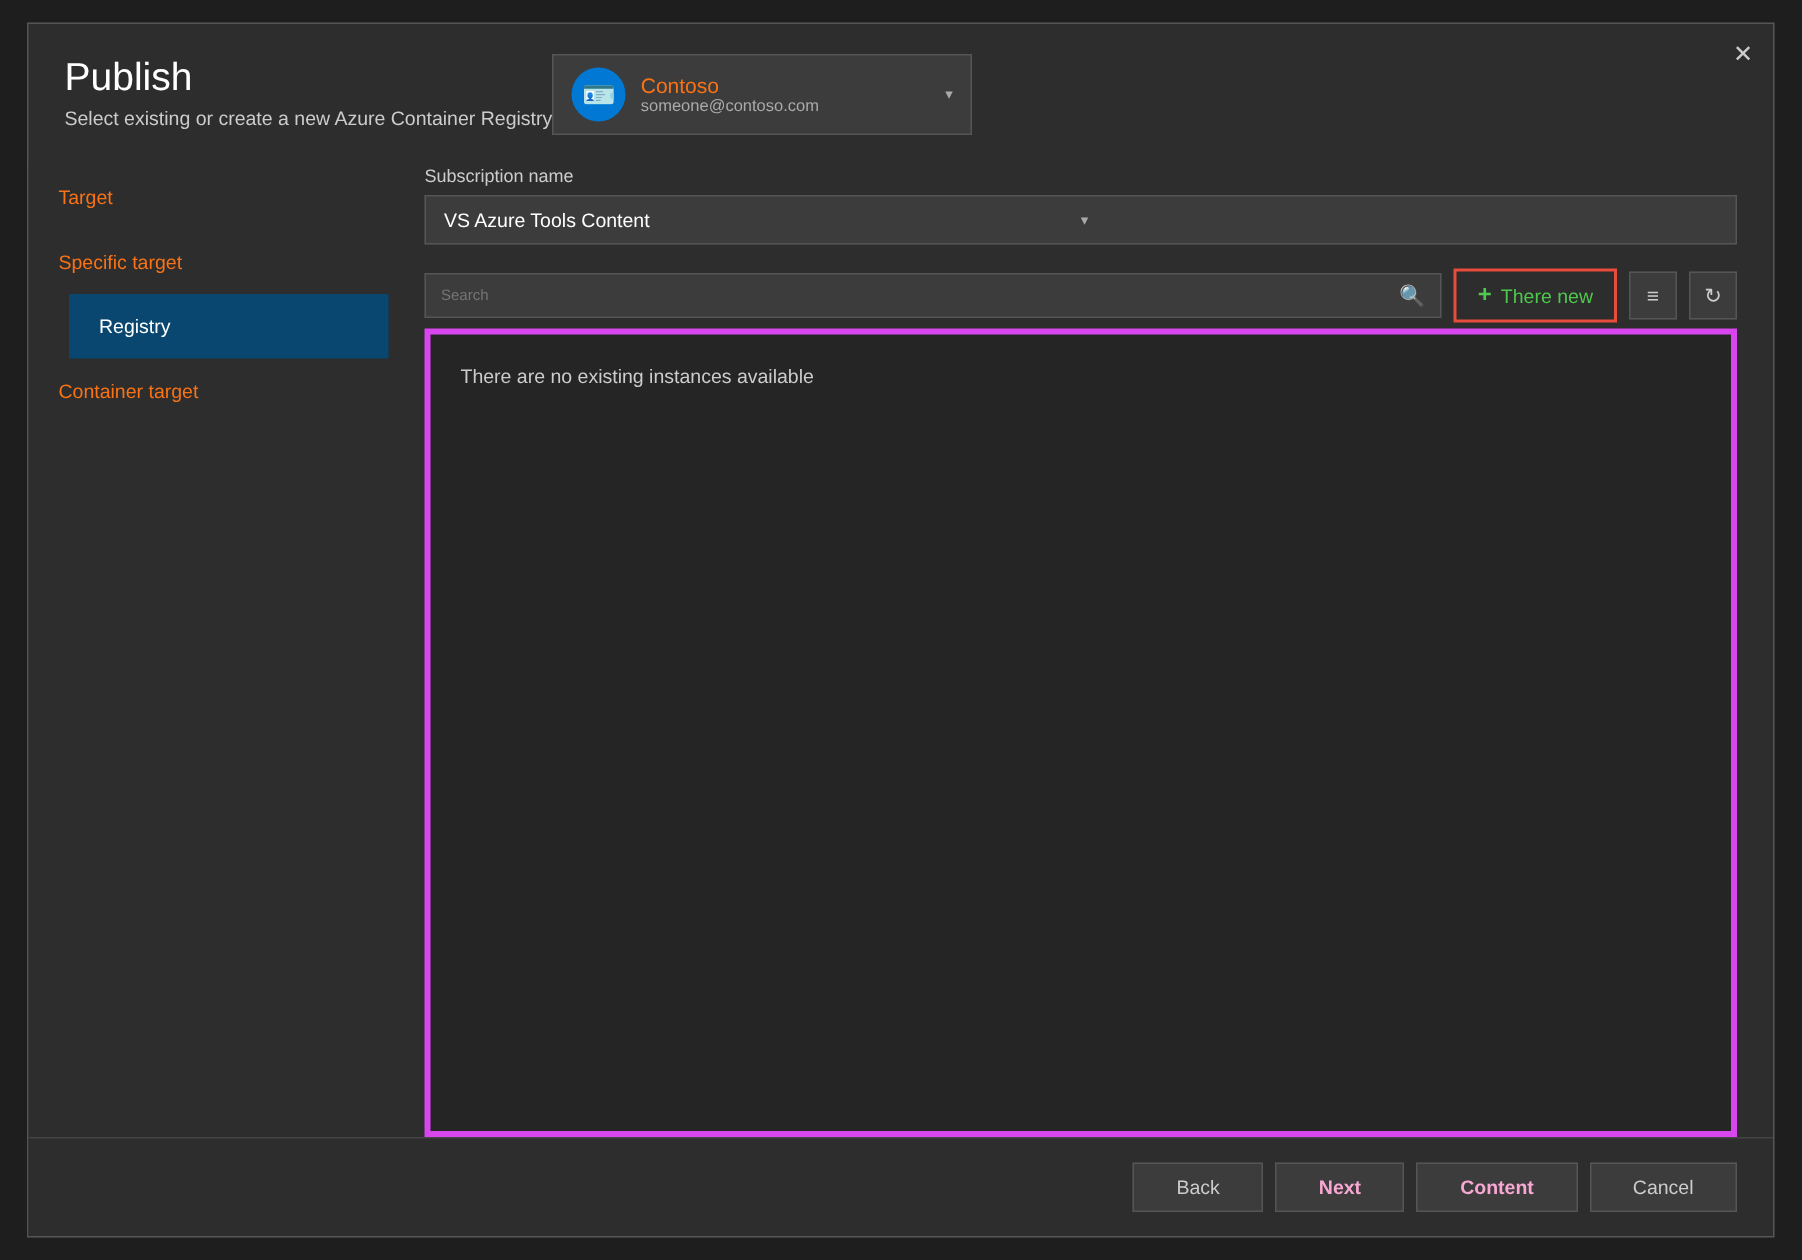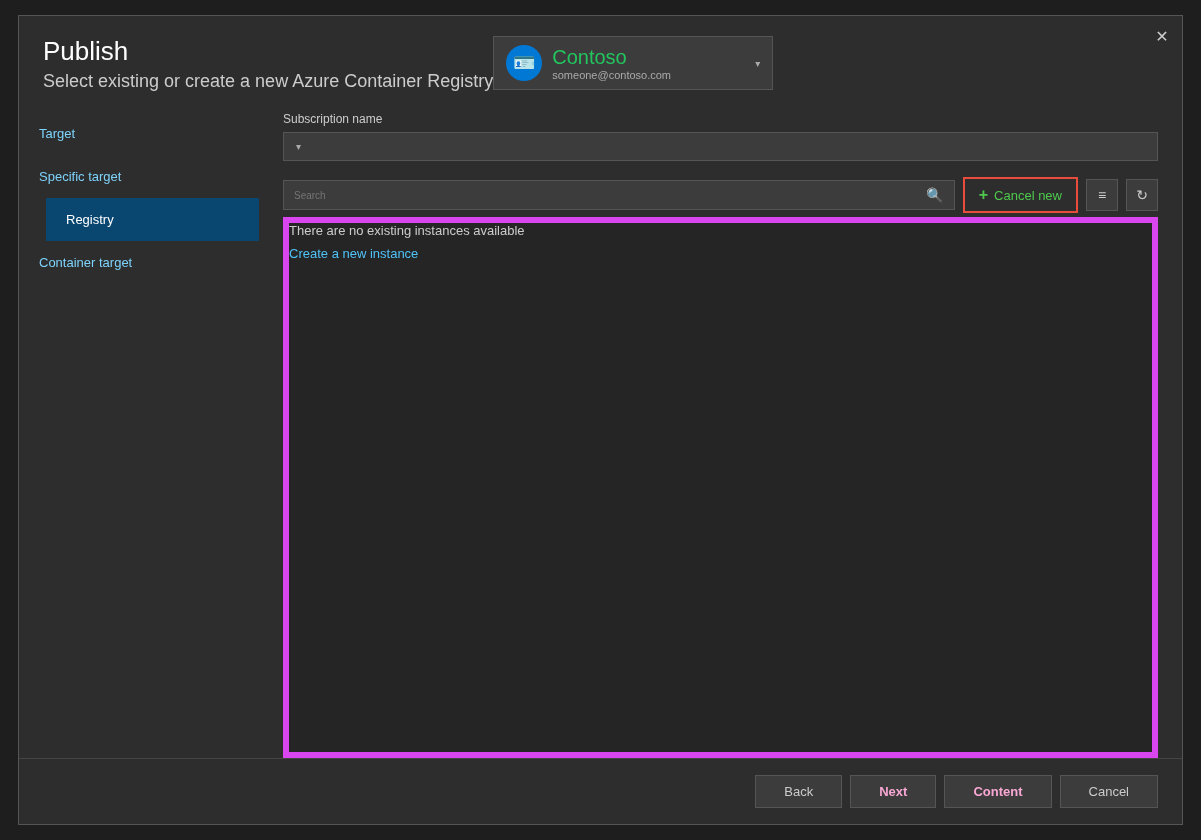--- a/index.html
+++ b/index.html
@@ -32,21 +32,21 @@
     .title-section {
       display: flex;
       flex-direction: column;
     }
     .publish-title {
       font-size: 26px;
       color: #ffffff;
       font-weight: 300;
     }
     .publish-subtitle {
-      font-size: 18px;
+      font-size: 13px;
       color: #cccccc;
       margin-top: 4px;
     }
     .account-section {
       display: flex;
       align-items: center;
       background: #3c3c3c;
       border: 1px solid #555;
       padding: 8px 12px;
       gap: 10px;
@@ -60,22 +60,22 @@
       display: flex;
       align-items: center;
       justify-content: center;
       font-size: 18px;
     }
     .account-info {
       display: flex;
       flex-direction: column;
     }
     .account-name {
-      font-size: 20px;
-      color: #22c55e;
+      font-size: 14px;
+      color: #f97316;
       font-weight: 500;
     }
     .account-email {
       font-size: 11px;
       color: #aaaaaa;
     }
     .account-arrow {
       margin-left: auto;
       color: #aaaaaa;
       font-size: 10px;
@@ -104,21 +104,21 @@
     .sidebar {
       width: 240px;
       background: #2d2d2d;
       display: flex;
       flex-direction: column;
       flex-shrink: 0;
     }
     .sidebar-item {
       padding: 14px 20px;
       font-size: 13px;
-      color: #7dd3fc;
+      color: #f97316;
       cursor: pointer;
     }
     .sidebar-item.active {
       background: #094771;
       color: #ffffff;
       margin-left: 27px;
     }
     .main-content {
       flex: 1;
       padding: 0 24px;
@@ -194,26 +194,28 @@
       height: 32px;
       display: flex;
       align-items: center;
       justify-content: center;
       cursor: pointer;
       font-size: 14px;
     }
     .list-area {
       flex: 1;
       background: #252526;
-      border: 6px solid #d946ef;
+      border: 4px solid #d946ef;
       margin-top: 0;
       display: flex;
       flex-direction: column;
       justify-content: flex-start;
+      padding: 20px;
       overflow: auto;
+      gap: 44px;
     }
     .no-instances-text {
       font-size: 13px;
       color: #cccccc;
       margin-bottom: 8px;
     }
     .create-link {
       color: #4fc3f7;
       font-size: 13px;
       cursor: pointer;
@@ -284,45 +286,45 @@
         <span>Registry</span>
       </div>
       <div class="sidebar-item">
         <span>Container target</span>
       </div>
     </div>
 
     <div class="main-content">
       <div class="subscription-label">Subscription name</div>
       <div class="subscription-dropdown">
+        <span>VS Azure Tools Content</span>
         <span class="chevron">▾</span>
       </div>
 
       <div class="toolbar-row">
         <div class="search-box">
           <input class="search-input" type="text" placeholder="Search" style="">
           <span class="search-icon">🔍</span>
         </div>
 
         <button class="create-new-btn">
           <span class="plus">+</span>
-          <span>Cancel new</span>
+          <span>There new</span>
         </button>
 
         <div class="icon-btn">
           <span>≡</span>
         </div>
         <div class="icon-btn">
           <span>↻</span>
         </div>
       </div>
 
       <div class="list-area">
         <div class="no-instances-text">There are no existing instances available</div>
-        <a class="create-link">Create a new instance</a>
       </div>
     </div>
   </div>
 
   <div class="footer">
     <button class="footer-btn">Back</button>
     <button class="footer-btn disabled">Next</button>
     <button class="footer-btn disabled">Content</button>
     <button class="footer-btn">Cancel</button>
   </div>

